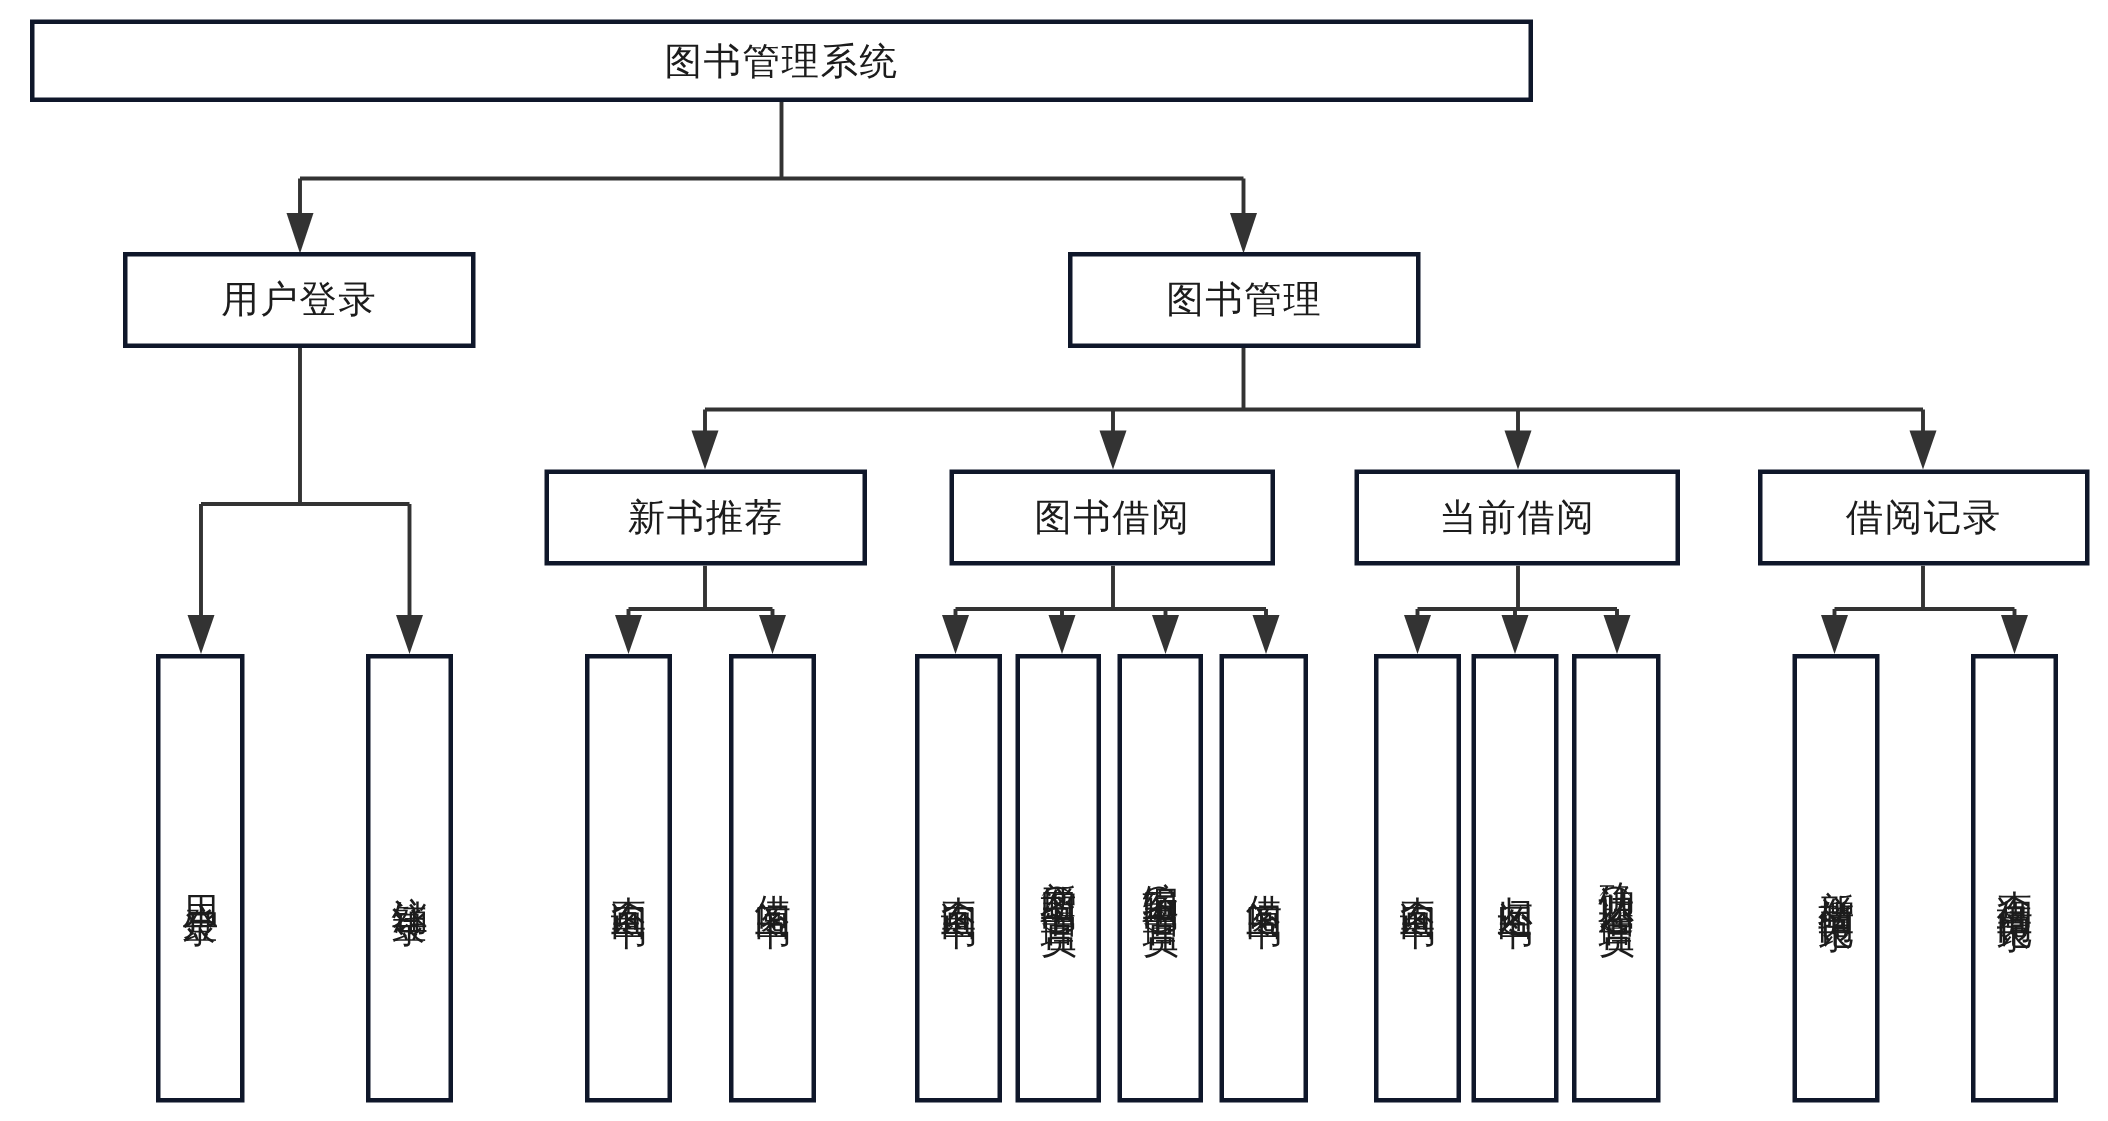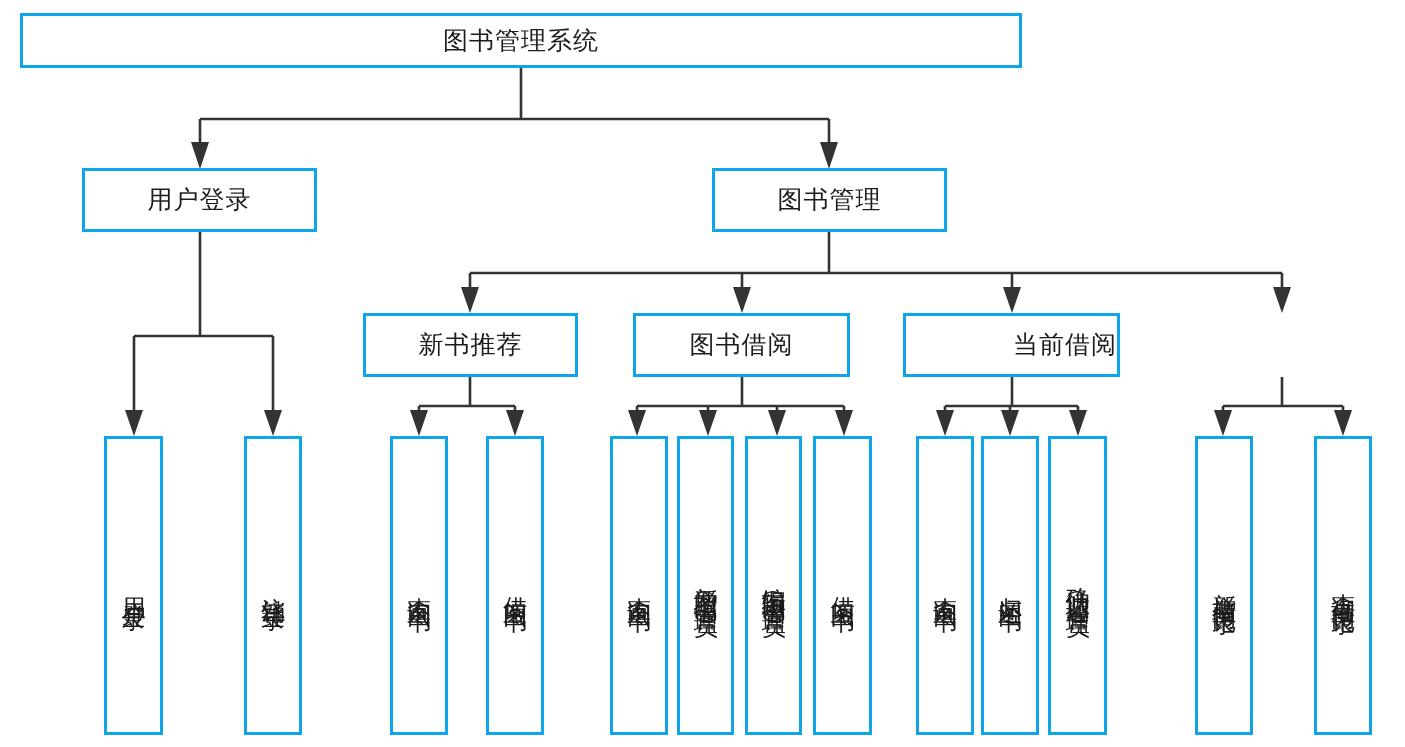--- a/index.html
+++ b/index.html
@@ -4,21 +4,21 @@
 <style>
   html,body { margin:0; padding:0; background:#ffffff; }
   #canvas {
     position:relative; width:1405px; height:747px; background:#ffffff;
     font-family:"DejaVu Sans","Liberation Sans",sans-serif;
     overflow:hidden;
   }
   svg.wires { position:absolute; left:0; top:0; }
   .node {
     position:absolute; box-sizing:border-box;
-    border:3px solid #0ea5e9; background:#ffffff;
+    border:3px solid #0f172a; background:#ffffff;
     display:flex; align-items:center; justify-content:center;
     color:#1c1c1c; font-size:25px; letter-spacing:1px;
     text-align:center; line-height:1.2;
   }
   .vbox { font-size:24px; }
   .vbox .vtext {
     writing-mode:vertical-rl; text-orientation:mixed;
     letter-spacing:4px; line-height:1.1;
   }
   .watermark {
@@ -73,22 +73,25 @@
   <div class="node" style="left:712px;top:168px;width:235px;height:64px;text-align:right;">
     <span>图书管理</span>
   </div>
 
   <div class="node" style="left:363px;top:313px;width:215px;height:64px;">
     <span>新书推荐</span>
   </div>
   <div class="node" style="left:633px;top:313px;width:217px;height:64px;">
     <span>图书借阅</span>
   </div>
-  <div class="node" style="left:903px;top:313px;width:217px;height:64px;justify-content:flex-end;">
+  <div class="node" style="left:903px;top:313px;width:217px;height:64px;">
     <span>当前借阅</span>
+  </div>
+  <div class="node" style="left:1172px;top:313px;width:221px;height:64px;">
+    <span>借阅记录</span>
   </div>
 
   <div class="node vbox" style="left:104px;top:436px;width:59px;height:299px;">
     <span class="vtext">用户登录</span>
   </div>
   <div class="node vbox" style="left:244px;top:436px;width:58px;height:299px;">
     <span class="vtext">注销登录</span>
   </div>
 
   <div class="node vbox" style="left:390px;top:436px;width:58px;height:299px;">

